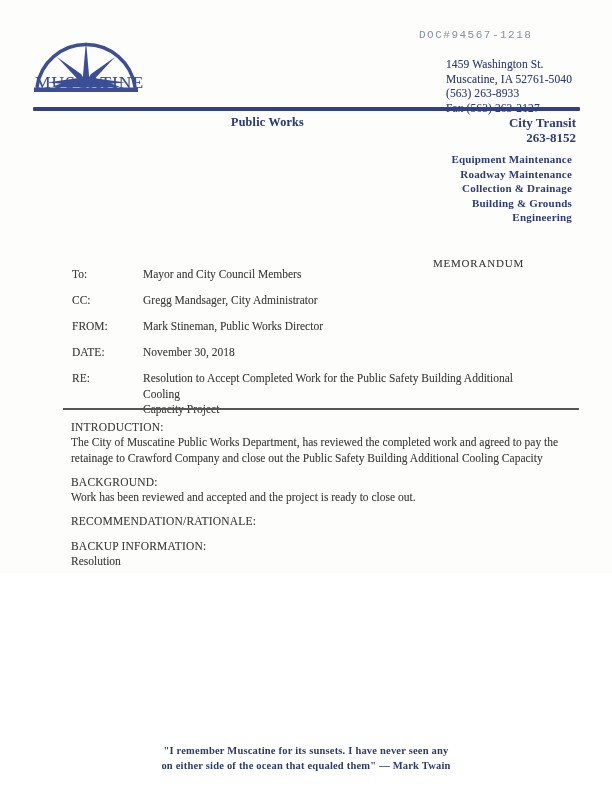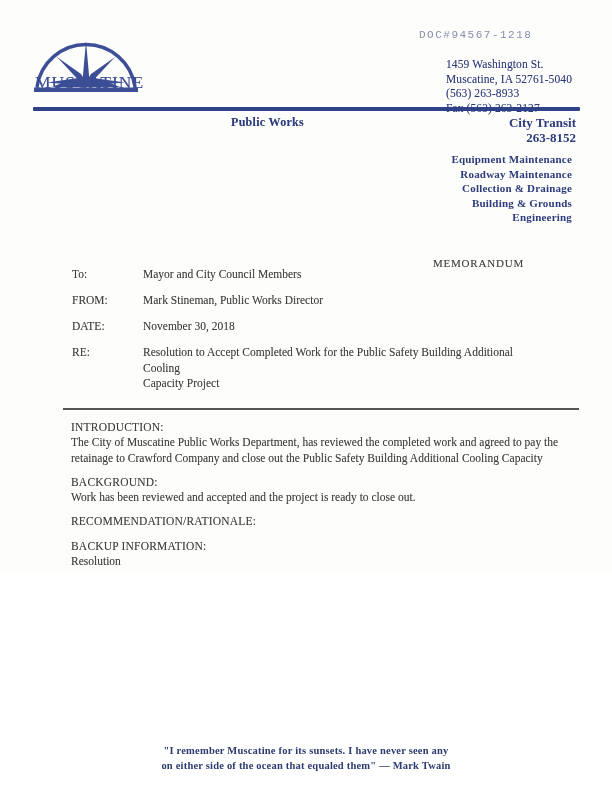--- a/index.html
+++ b/index.html
@@ -128,20 +128,24 @@
   </div>
 
   <div class="memo-title softscan">MEMORANDUM</div>
 
   <div class="memo-fields softscan">
     <div class="field-row">
       <div class="field-label">To:</div>
       <div class="field-value">Mayor and City Council Members</div>
     </div>
     <div class="field-row">
+      <div class="field-label">CC:</div>
+      <div class="field-value">Gregg Mandsager, City Administrator</div>
+    </div>
+    <div class="field-row">
       <div class="field-label">FROM:</div>
       <div class="field-value">Mark Stineman, Public Works Director</div>
     </div>
     <div class="field-row">
       <div class="field-label">DATE:</div>
       <div class="field-value">November 30, 2018</div>
     </div>
     <div class="field-row">
       <div class="field-label">RE:</div>
       <div class="field-value">

